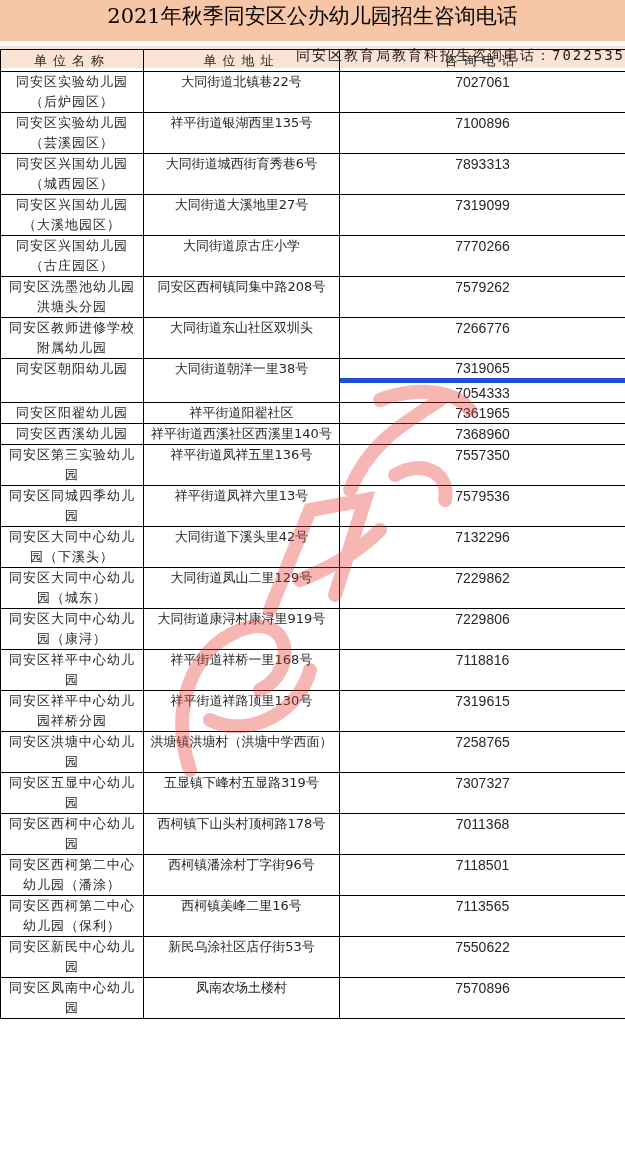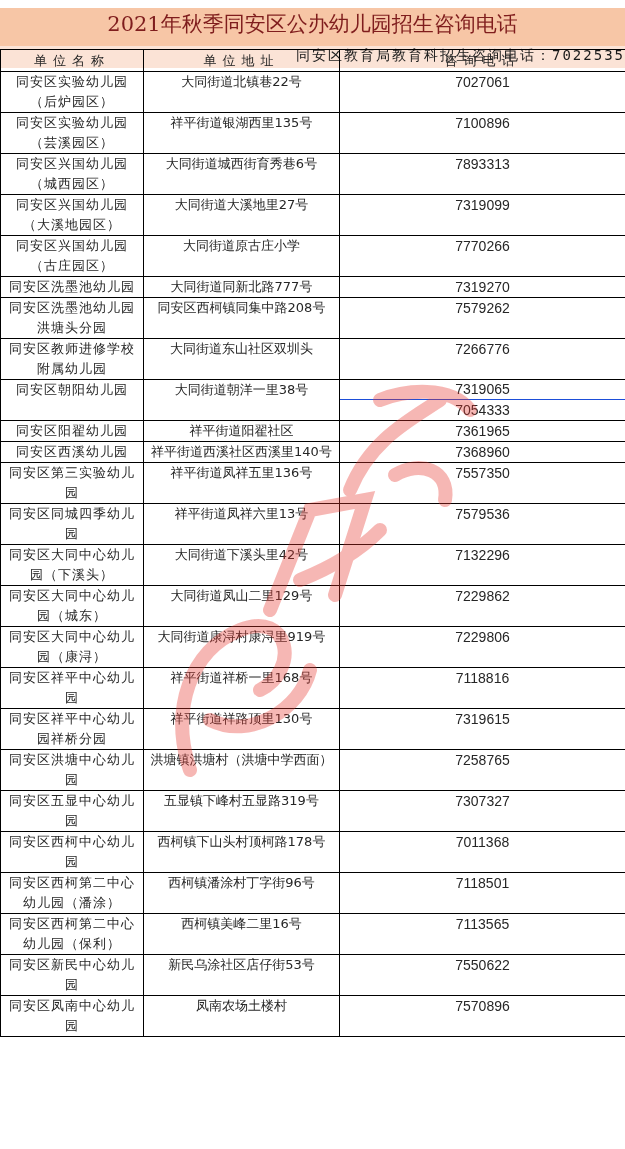--- a/index.html
+++ b/index.html
@@ -1,36 +1,36 @@
 <!DOCTYPE html>
 <html><head>
 <meta charset="utf-8">
 <style>
   html, body { margin: 0; padding: 0; background: #ffffff; }
   body { width: 625px; height: 1149px; overflow: hidden; position: relative;
          font-family: "DejaVu Serif", "Liberation Serif", serif; color: #1a1a1a; }
-  .title { position: absolute; left: 0; top: 8px; width: 625px; height: 41px;
+  .title { position: absolute; left: 0; top: 0; width: 625px; height: 41px;
            background: #f7c6a6; text-align: center; font-size: 21px; line-height: 32px;
-           letter-spacing: 0px; color: #7f1d1d; }
+           letter-spacing: 0px; color: #000000; }
   .subtitle { position: absolute; left: 0; top: 46px; width: 625px; height: 22px;
               background: #fbe3d6; text-align: right; font-size: 14px; line-height: 19px;
               letter-spacing: 2px; font-family: "DejaVu Sans Mono", "Liberation Mono", monospace; }
   table { position: absolute; left: 0; top: 49px; width: 625px; border-collapse: collapse;
           table-layout: fixed; }
   col.c1 { width: 143px; } col.c2 { width: 196px; } col.c3 { width: 286px; }
   th, td { border: 1.5px solid #000; padding: 0 4px; font-size: 13px; text-align: center;
            vertical-align: top; font-weight: normal; overflow: hidden;
            font-family: "DejaVu Sans", "Liberation Sans", sans-serif; color: #262626; }
   th { height: 21px; line-height: 21px; letter-spacing: 6px; font-size: 13px; }
   td { line-height: 20px; }
   td.name { text-align: center; padding: 0 3px; letter-spacing: 1px; margin-left: 26px; }
   td.phone { font-family: Liberation Sans, sans-serif; font-size: 14px; padding: 0; }
   tr.r1 td { height: 20px; }
   tr.r2 td { height: 40px; }
-  .split-top { height: 19px; line-height: 19px; border-bottom: 1px solid #1d4ed8; }
+  .split-top { height: 19px; line-height: 19px; border-bottom: 5px solid #1d4ed8; }
   .split-bot { height: 19px; line-height: 20px; }
   .watermark { position: absolute; left: 150px; top: 380px; width: 330px; height: 400px;
                pointer-events: none; opacity: 0.35; }
 </style>
 </head>
 <body>
 
 <div class="title">2021年秋季同安区公办幼儿园招生咨询电话</div>
 <div class="subtitle">同安区教育局教育科招生咨询电话：7022535</div>
 
@@ -65,25 +65,20 @@
       </tr>
       <tr class="r2">
         <td class="name">同安区兴国幼儿园（大溪地园区）</td>
         <td>大同街道大溪地里27号</td>
         <td class="phone">7319099</td>
       </tr>
       <tr class="r2">
         <td class="name">同安区兴国幼儿园（古庄园区）</td>
         <td>大同街道原古庄小学</td>
         <td class="phone">7770266</td>
-      </tr>
-      <tr class="r1">
-        <td class="name">同安区洗墨池幼儿园</td>
-        <td>大同街道同新北路777号</td>
-        <td class="phone">7319270</td>
       </tr>
       <tr class="r2">
         <td class="name">同安区洗墨池幼儿园洪塘头分园</td>
         <td>同安区西柯镇同集中路208号</td>
         <td class="phone">7579262</td>
       </tr>
       <tr class="r2">
         <td class="name">同安区教师进修学校附属幼儿园</td>
         <td>大同街道东山社区双圳头</td>
         <td class="phone">7266776</td>

